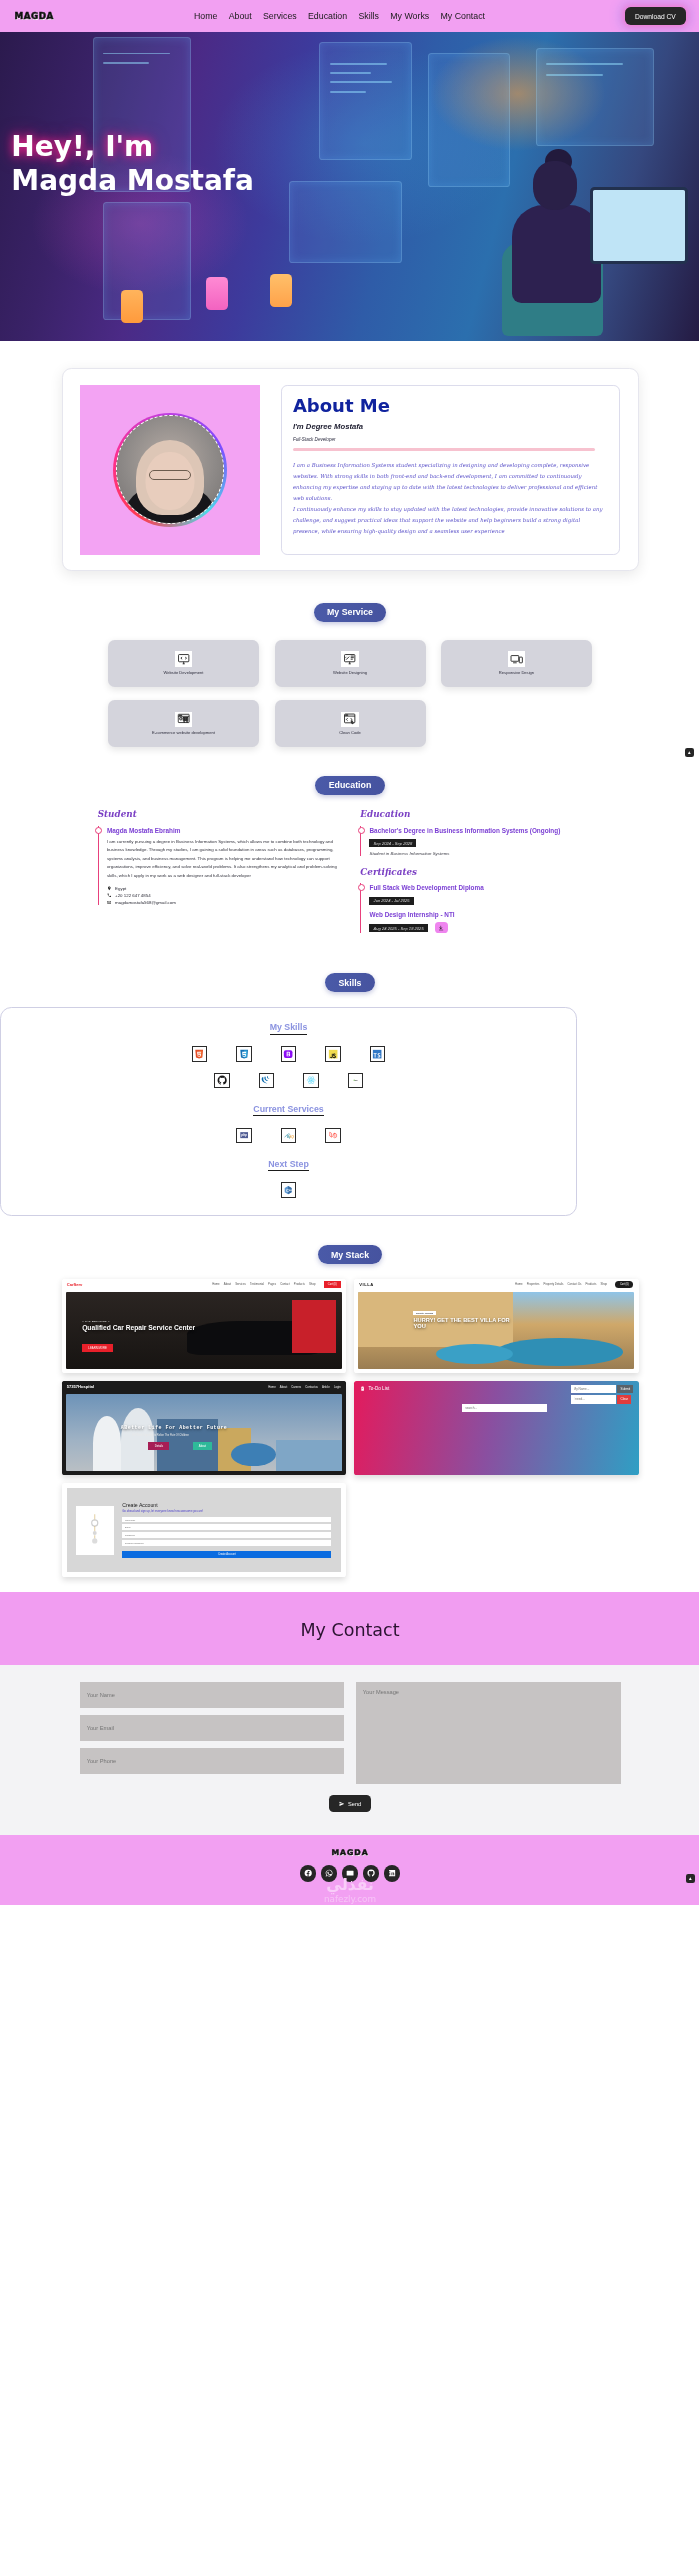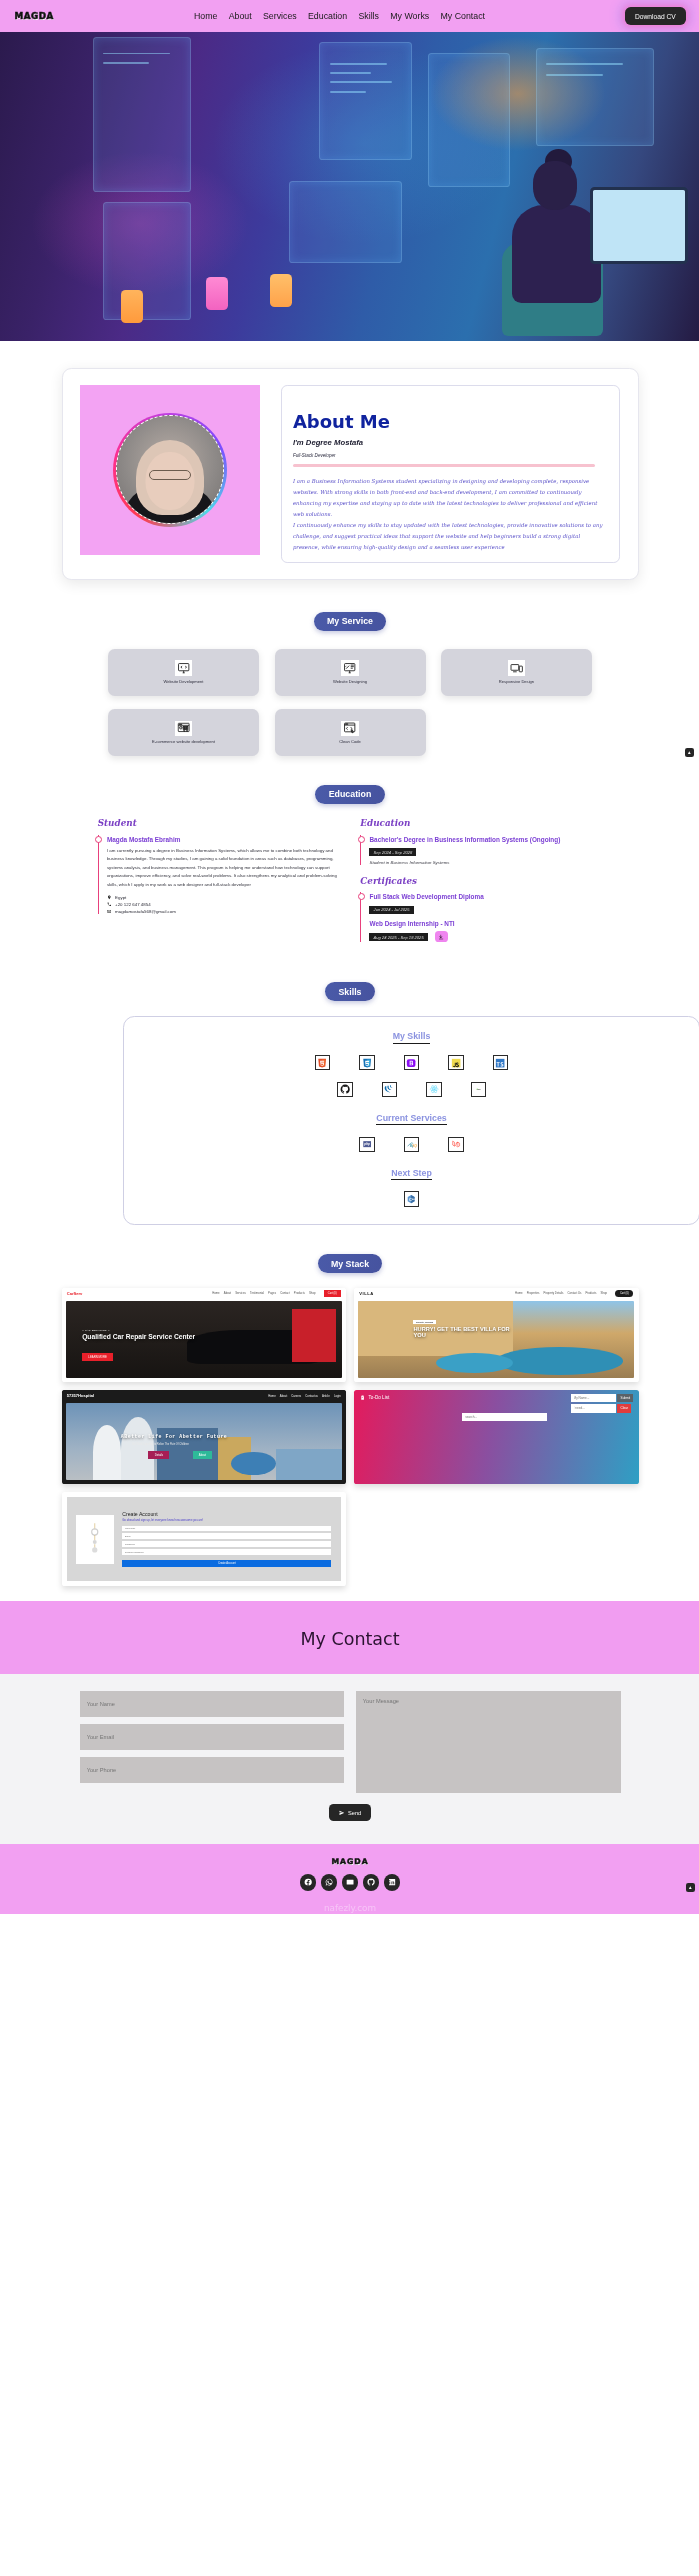--- a/index.html
+++ b/index.html
@@ -50,21 +50,21 @@
       background:conic-gradient(from 210deg,#ff3b4e,#ff2f8e,#c23ce0,#7c4dff,#4fd8e8,#ff3b4e);
       padding:2.6px;display:flex;align-items:center;justify-content:center;}
   .about-photo-in{width:100%;height:100%;border-radius:50%;border:1.5px dashed #fff;overflow:hidden;
       background:radial-gradient(circle at 50% 42%,#b8ada6 0%,#8e8a88 55%,#6f6c6b 100%);position:relative;}
   .face{position:absolute;left:50%;top:34%;transform:translateX(-50%);width:49px;height:58px;border-radius:48%;background:#e8cdbd;}
   .scarf{position:absolute;left:50%;top:22%;transform:translateX(-50%);width:68px;height:75px;border-radius:52% 52% 40% 40%;background:#ddc6b6;}
   .shoulders{position:absolute;left:50%;bottom:-3.1px;transform:translateX(-50%);width:92px;height:39px;border-radius:31px 31px 0 0;background:#16161a;}
   .glasses{position:absolute;left:50%;top:50%;transform:translateX(-50%);width:42px;height:10.3px;
            border:1px solid #6b5c4e;border-radius:6.2px;background:transparent;}
   .about-body{flex:1;border:0.5px solid #dcdcec;border-radius:6.2px;padding:9.3px 11.3px;}
-  .about-h2{font-size:18px;font-weight:bold;color:#10239e;font-family:"DejaVu Sans",sans-serif;margin-bottom:6.2px;margin-top:16px;}
+  .about-h2{font-size:18px;font-weight:bold;color:#10239e;font-family:"DejaVu Sans",sans-serif;margin-bottom:6.2px;}
   .about-name{font-size:7.7px;font-weight:bold;font-style:italic;color:#1b1b2e;margin-bottom:6.2px;}
   .about-role{font-size:4.6px;font-style:italic;color:#2a2a3e;margin-bottom:5.7px;}
   .about-rule{height:3.6px;border-radius:2.6px;background:#f7c2cf;margin:0 0 8.2px;width:96%;}
   .about-p{font-size:5.4px;line-height:2.05;color:#5b52c9;font-style:italic;font-family:"DejaVu Serif",serif;}
 
   
   .pill-row{display:flex;justify-content:center;padding:11.3px 0;}
   .pill{background:linear-gradient(100deg,#4a5aa8,#46539f);color:#fff;font-size:8.8px;font-weight:bold;
         padding:4.6px 13.4px;border-radius:11.3px;box-shadow:0 2.1px 5.7px rgba(60,70,150,.3);cursor:pointer;}
 
@@ -90,21 +90,21 @@
   .badge{display:inline-block;background:#1d1d1d;color:#d9d9d9;font-size:4.1px;font-style:italic;padding:1.5px 4.1px;}
   .tl-meta{font-size:4.4px;font-style:italic;color:#3a3a44;margin-top:3.6px;}
   .sum-p{font-size:4.4px;line-height:1.95;color:#32323c;margin-bottom:5.2px;}
   .ci{display:flex;align-items:center;gap:3.6px;font-size:4.4px;color:#2b2b36;margin-bottom:2.1px;}
   .ci svg{width:4.6px;height:4.6px;flex:none;}
   .dl-badge{display:inline-flex;align-items:center;justify-content:center;width:13.4px;height:10.8px;
             border-radius:3.6px;background:#ef85ef;margin-left:4.6px;vertical-align:middle;cursor:pointer;}
   .dl-badge svg{width:6.2px;height:6.2px;}
 
   
-  .skills-wrap{display:flex;justify-content:flex-end;padding:3.1px 0 17.5px;}
+  .skills-wrap{display:flex;justify-content:flex-start;padding:3.1px 0 17.5px;}
   .skills-card{width:577px;border:0.5px solid #cfcfe4;border-radius:11.3px;padding:14.4px 0 17.5px;text-align:center;}
   .sk-h{font-size:8.8px;font-weight:bold;color:#8b93e0;display:inline-block;border-bottom:0.8px solid #1b1b1b;padding-bottom:1.5px;}
   .sk-grid{display:flex;flex-wrap:wrap;justify-content:center;gap:11.3px 29px;margin:11.3px auto 0;max-width:216px;}
   .sk-ico{width:15.5px;height:15.5px;border:1.3px solid #2b2b2b;background:#fff;display:flex;align-items:center;justify-content:center;cursor:pointer;}
   .sk-ico svg{width:10.3px;height:10.3px;}
   .sk-gap{margin-top:15.5px;}
 
   
   .work{display:flex;justify-content:center;padding:3.1px 0 14.4px;}
   .work-grid{width:577px;display:grid;grid-template-columns:1fr 1fr;gap:8.2px;}
@@ -190,20 +190,24 @@
     <div class="chip" style="left:270px;top:242px;background:linear-gradient(#ffc06a,#ffa24a)"></div>
     <div class="desk-person">
       <div class="chair"></div>
       <div class="torso"></div>
       <div class="bun"></div>
       <div class="head"></div>
       <div class="monitor"></div>
     </div>
   </div>
   <div class="hero-text">
+    <div class="hero-h1">
+      <div class="l1">Hey!, I'm</div>
+      <div>Magda Mostafa</div>
+    </div>
   </div>
 </section>
 
 <section class="about-wrap">
   <div class="about-card">
     <div class="about-photo-box">
       <div class="about-photo">
         <div class="about-photo-in">
           <div class="shoulders"></div>
             <div class="scarf"></div>
@@ -634,19 +638,20 @@
           <path d="M12 1.3A10.7 10.7 0 001.3 12c0 4.72 3.06 8.73 7.3 10.14.54.1.74-.23.74-.51v-1.8c-2.97.65-3.6-1.43-3.6-1.43-.49-1.24-1.19-1.57-1.19-1.57-.97-.67.07-.65.07-.65 1.08.08 1.64 1.11 1.64 1.11.95 1.64 2.5 1.16 3.11.89.1-.69.37-1.16.68-1.43-2.37-.27-4.86-1.19-4.86-5.28 0-1.17.42-2.12 1.1-2.87-.11-.27-.48-1.36.1-2.83 0 0 .9-.29 2.95 1.1a10.2 10.2 0 015.36 0c2.05-1.39 2.95-1.1 2.95-1.1.58 1.47.21 2.56.1 2.83.69.75 1.1 1.7 1.1 2.87 0 4.1-2.5 5-4.88 5.27.38.33.72.98.72 1.98v2.94c0 .28.2.62.75.51A10.71 10.71 0 0022.7 12 10.7 10.7 0 0012 1.3z"></path>
         </svg>
       </a>
     <a class="soc">
         <svg viewBox="0 0 24 24">
           <path d="M3.5 3h17A.5.5 0 0121 3.5v17a.5.5 0 01-.5.5h-17a.5.5 0 01-.5-.5v-17A.5.5 0 013.5 3zM6.4 18.3V9.9H3.9v8.4h2.5zM5.2 8.8a1.5 1.5 0 100-3 1.5 1.5 0 000 3zm13 9.5v-4.6c0-2.5-1.3-3.6-3.1-3.6-1.4 0-2 .8-2.4 1.3V9.9H10.2c0 .7 0 8.4 0 8.4h2.5v-4.7c0-.3 0-.5.1-.7.2-.5.6-1 1.4-1 1 0 1.4.8 1.4 1.9v4.5h2.6z"></path>
         </svg>
       </a>
   </div>
   <div class="watermark">
+    <div class="wm-ar">نفذلي</div>
     <div class="wm-en">nafezly.com</div>
   </div>
   <div class="scroll-top2">▲</div>
 </footer>
 
 <div class="scroll-top">▲</div>
 
 
 </body></html>

